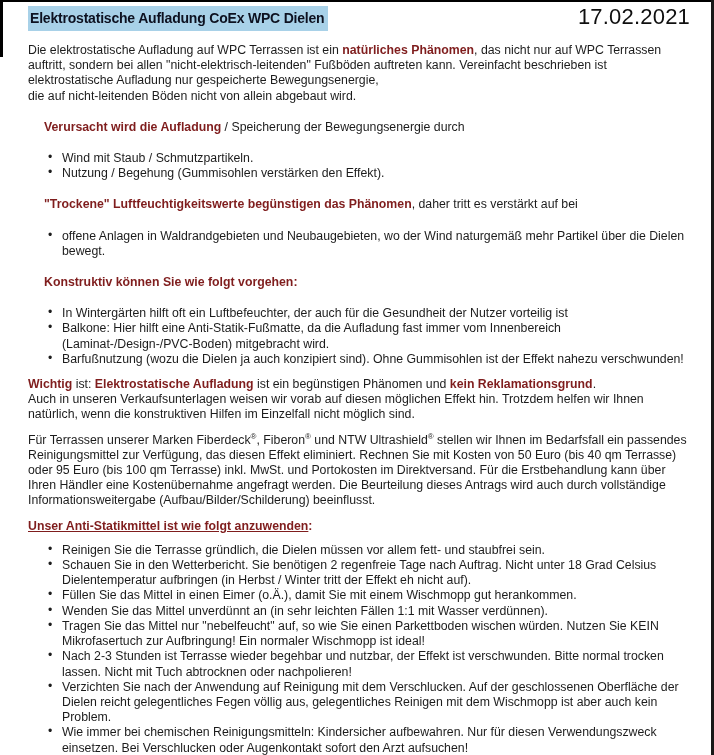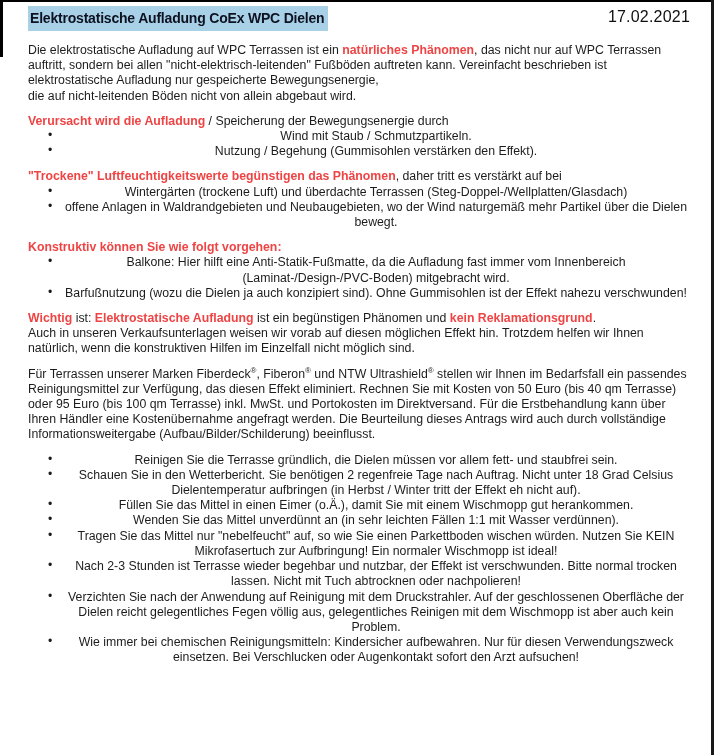--- a/index.html
+++ b/index.html
@@ -18,26 +18,26 @@
   .border-top{position:absolute;top:0;left:0;right:0;height:2px;background:#000;}
   .border-right{position:absolute;top:0;right:0;bottom:0;width:3px;background:#181818;}
   .border-left-partial{position:absolute;top:0;left:0;width:3px;height:57px;background:#000;}
 
   .titlebar{display:flex;justify-content:space-between;align-items:flex-start;margin:1px 0 12px 0;}
   .title{
     font-size:14px;line-height:22px;font-weight:700;
     color:#0d1120;background:#a8d1e8;
     padding:1px 4px 2px 2px;letter-spacing:-0.2px;
   }
-  .date{font-size:16px;line-height:22px;color:#0f0f0f;letter-spacing:0.2px;}
+  .date{font-size:22px;line-height:22px;color:#0f0f0f;letter-spacing:0.2px;}
 
   .para{margin:0 0 10px 0;}
-  .h{margin:0;}
-  b{color:#ef4444;}
-  ul{margin:0 0 10px 0;padding:0 0 0 34px;list-style:none;text-align:center;}
+  .h{margin:16px;}
+  b{color:#7f1d1d;}
+  ul{margin:0 0 10px 0;padding:0 0 0 34px;list-style:none;}
   li{position:relative;}
   li::before{content:"\2022";position:absolute;left:-14px;top:-1px;color:#1c1c1c;}
   .usage-heading{margin:2px 0 9px 0;}
   .underline{text-decoration:underline;}
   sup{font-size:8px;line-height:0;}
 </style>
 </head>
 <body>
 
 <div class="page">
@@ -53,37 +53,38 @@
   <p class="para"><span>Die elektrostatische Aufladung auf WPC Terrassen ist ein </span><b>natürliches Phänomen</b><span>, das nicht nur auf WPC Terrassen auftritt, sondern bei allen "nicht-elektrisch-leitenden" Fußböden auftreten kann. Vereinfacht beschrieben ist elektrostatische Aufladung nur gespeicherte Bewegungsenergie,</span><br><span>die auf nicht-leitenden Böden nicht von allein abgebaut wird.</span></p>
 
   <p class="h"><b>Verursacht wird die Aufladung</b><span> / Speicherung der Bewegungsenergie durch</span></p>
   <ul>
     <li>Wind mit Staub / Schmutzpartikeln.</li>
     <li>Nutzung / Begehung (Gummisohlen verstärken den Effekt).</li>
   </ul>
 
   <p class="h"><b>"Trockene" Luftfeuchtigkeitswerte begünstigen das Phänomen</b><span>, daher tritt es verstärkt auf bei</span></p>
   <ul>
-    <li>Wintergärten (trockene Luft) und überdachte Terrassen (Steg-Doppel-/Wellplatten/Glasdach)</li>
     <li>offene Anlagen in Waldrandgebieten und Neubaugebieten, wo der Wind naturgemäß mehr Partikel über die Dielen bewegt.</li>
   </ul>
 
   <p class="h"><b>Konstruktiv können Sie wie folgt vorgehen:</b></p>
   <ul>
+    <li>In Wintergärten hilft oft ein Luftbefeuchter, der auch für die Gesundheit der Nutzer vorteilig ist</li>
     <li>Balkone: Hier hilft eine Anti-Statik-Fußmatte, da die Aufladung fast immer vom Innenbereich (Laminat-/Design-/PVC-Boden) mitgebracht wird.</li>
     <li>Barfußnutzung (wozu die Dielen ja auch konzipiert sind). Ohne Gummisohlen ist der Effekt nahezu verschwunden!</li>
   </ul>
 
   <p class="para"><b>Wichtig</b><span> ist: </span><b>Elektrostatische Aufladung</b><span> ist ein begünstigen Phänomen und </span><b>kein Reklamationsgrund</b><span>.</span><br><span>Auch in unseren Verkaufsunterlagen weisen wir vorab auf diesen möglichen Effekt hin. Trotzdem helfen wir Ihnen natürlich, wenn die konstruktiven Hilfen im Einzelfall nicht möglich sind.</span></p>
 
   <p class="para"><span>Für Terrassen unserer Marken Fiberdeck</span><sup>®</sup><span>, Fiberon</span><sup>®</sup><span> und NTW Ultrashield</span><sup>®</sup><span> stellen wir Ihnen im Bedarfsfall ein passendes Reinigungsmittel zur Verfügung, das diesen Effekt eliminiert. Rechnen Sie mit Kosten von 50 Euro (bis 40 qm Terrasse) oder 95 Euro (bis 100 qm Terrasse) inkl. MwSt. und Portokosten im Direktversand. Für die Erstbehandlung kann über Ihren Händler eine Kostenübernahme angefragt werden. Die Beurteilung dieses Antrags wird auch durch vollständige Informationsweitergabe (Aufbau/Bilder/Schilderung) beeinflusst.</span></p>
 
+  <p class="h usage-heading"><b><span class="underline">Unser Anti-Statikmittel ist wie folgt anzuwenden</span><span>:</span></b></p>
   <ul>
     <li>Reinigen Sie die Terrasse gründlich, die Dielen müssen vor allem fett- und staubfrei sein.</li>
     <li>Schauen Sie in den Wetterbericht. Sie benötigen 2 regenfreie Tage nach Auftrag. Nicht unter 18 Grad Celsius Dielentemperatur aufbringen (in Herbst / Winter tritt der Effekt eh nicht auf).</li>
     <li>Füllen Sie das Mittel in einen Eimer (o.Ä.), damit Sie mit einem Wischmopp gut herankommen.</li>
     <li>Wenden Sie das Mittel unverdünnt an (in sehr leichten Fällen 1:1 mit Wasser verdünnen).</li>
     <li>Tragen Sie das Mittel nur "nebelfeucht" auf, so wie Sie einen Parkettboden wischen würden. Nutzen Sie KEIN Mikrofasertuch zur Aufbringung! Ein normaler Wischmopp ist ideal!</li>
     <li>Nach 2-3 Stunden ist Terrasse wieder begehbar und nutzbar, der Effekt ist verschwunden. Bitte normal trocken lassen. Nicht mit Tuch abtrocknen oder nachpolieren!</li>
-    <li>Verzichten Sie nach der Anwendung auf Reinigung mit dem Druckstrahler. Auf der geschlossenen Oberfläche der Dielen reicht gelegentliches Fegen völlig aus, gelegentliches Reinigen mit dem Wischmopp ist aber auch kein Problem.</li>
+    <li>Verzichten Sie nach der Anwendung auf Reinigung mit dem Verschlucken. Auf der geschlossenen Oberfläche der Dielen reicht gelegentliches Fegen völlig aus, gelegentliches Reinigen mit dem Wischmopp ist aber auch kein Problem.</li>
     <li>Wie immer bei chemischen Reinigungsmitteln: Kindersicher aufbewahren. Nur für diesen Verwendungszweck einsetzen. Bei Verschlucken oder Augenkontakt sofort den Arzt aufsuchen!</li>
   </ul>
 </div>
 
 </body></html>

